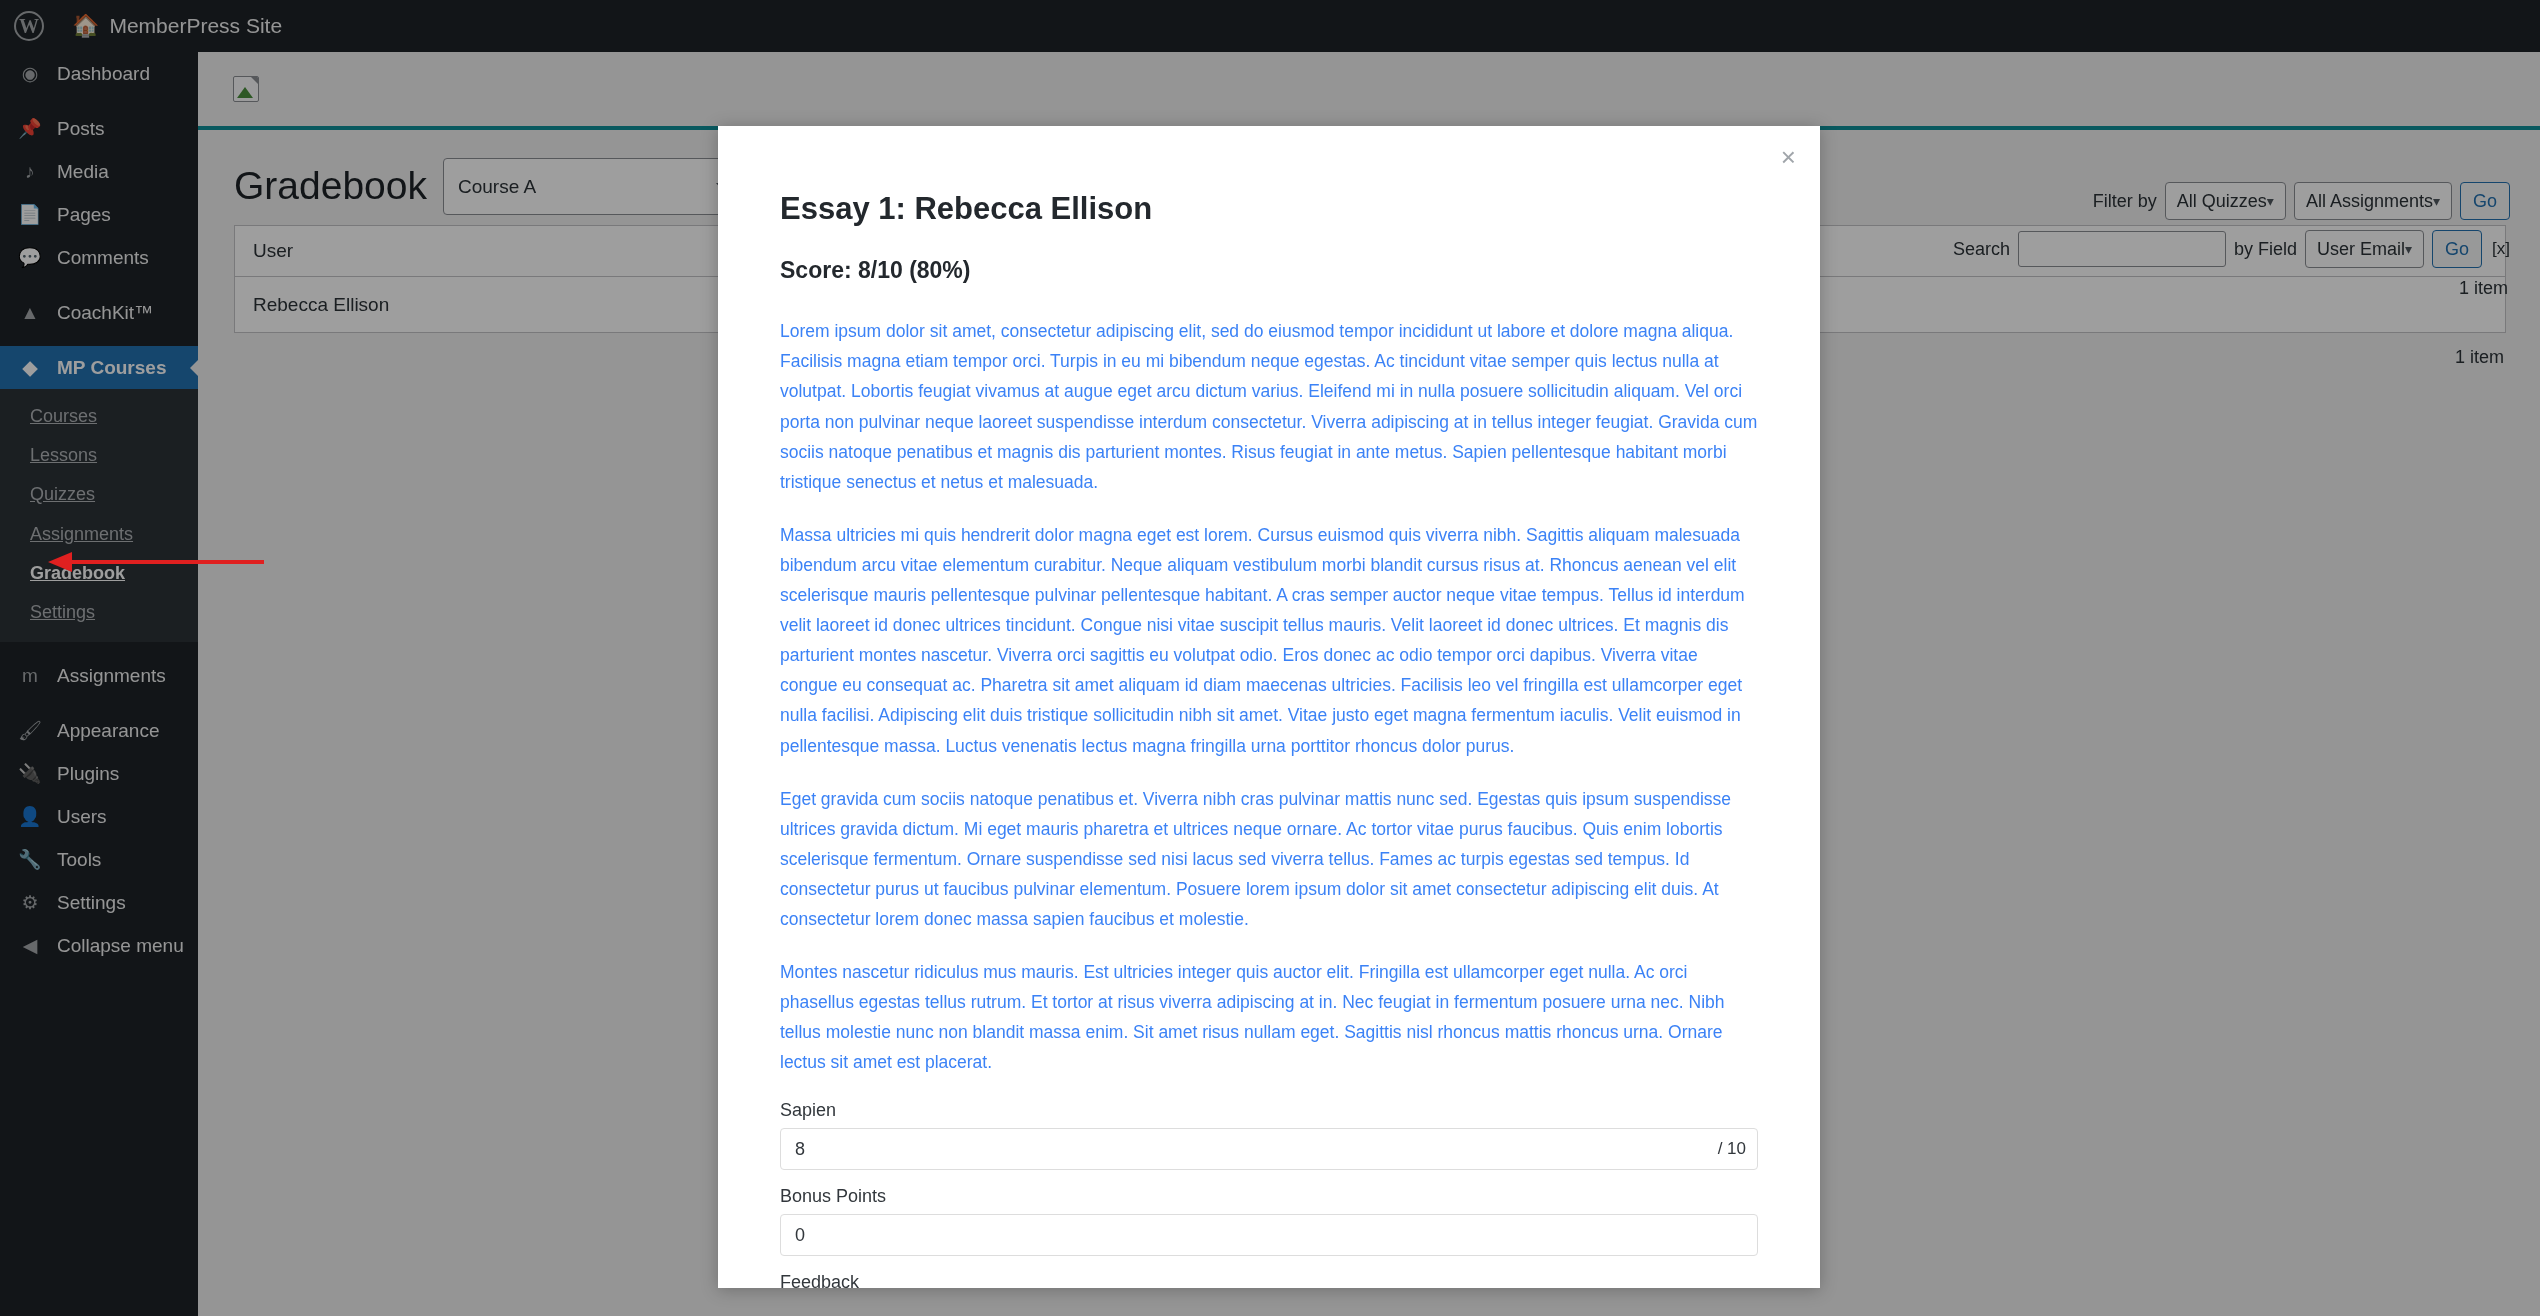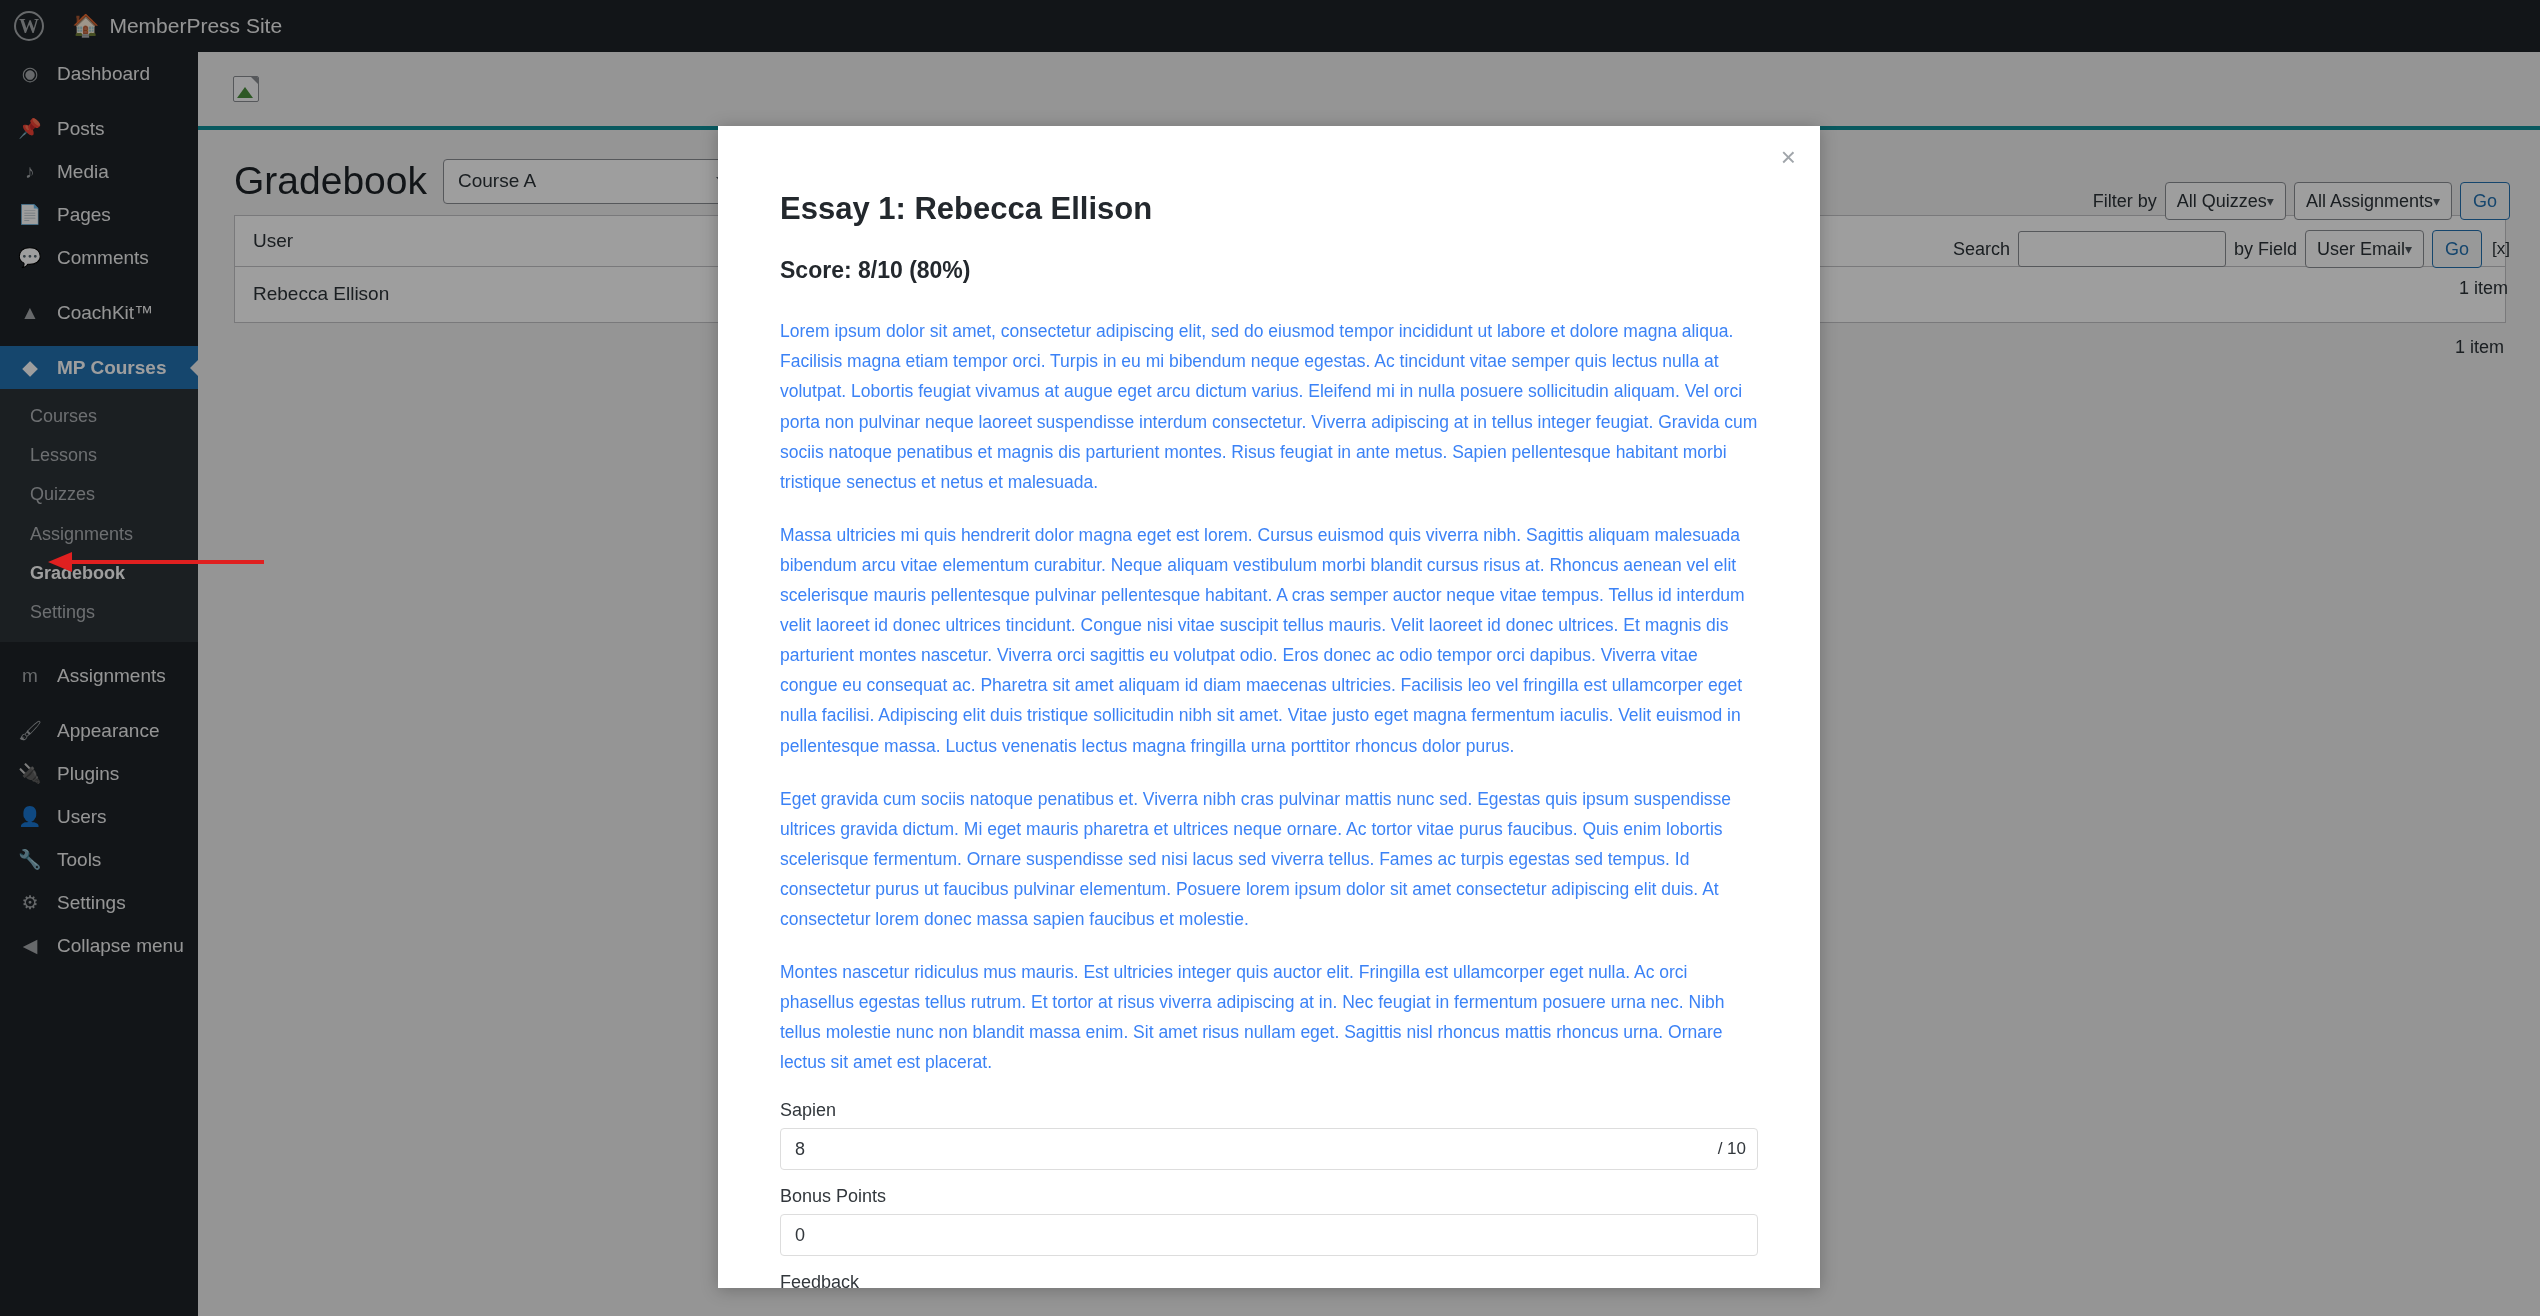--- a/index.html
+++ b/index.html
@@ -54,21 +54,21 @@
   .menu-item.current .mi-ico { color: #fff; }
   .menu-item.current .arrow-r {
     position: absolute; right: -1px; top: 50%; transform: translateY(-50%);
     width: 0; height: 0;
     border-top: 9px solid transparent; border-bottom: 9px solid transparent;
     border-right: 9px solid #f0f0f1;
   }
   #submenu { background: #2c3338; padding: 8px 0 10px 0; }
   .submenu-item {
     display: block; padding: 7px 0 7px 30px;
-    color: #b0b3b7; font-size: 18px; line-height: 1.4;
+    color: #b0b3b7; font-size: 18px; line-height: 1.4; text-decoration: underline;
   }
   .submenu-item.current { color: #fff; font-weight: 700; }
 
   
   #content {
     position: absolute; top: 52px; left: 198px;
     width: 2342px; height: 1264px;
     background: #f0f0f1;
     z-index: 10;
   }
@@ -93,21 +93,21 @@
   }
 
   #page-body { padding: 28px 34px 0 36px; }
 
   .gb-header { display: flex; align-items: center; gap: 16px; }
   .gb-title {
     font-size: 39px; font-weight: 400; color: #1d2327;
     font-family: "Liberation Sans", sans-serif; line-height: 1.2;
   }
   .course-select {
-    width: 300px; height: 45px;
+    width: 300px; height: 57px;
     border: 1px solid #8c8f94; border-radius: 4px;
     background: #fff;
     display: flex; align-items: center; justify-content: space-between;
     padding: 0 12px 0 14px;
     font-size: 19px; color: #2c3338;
   }
   .caret-down {
     width: 0; height: 0;
     border-left: 7px solid transparent; border-right: 7px solid transparent;
     border-top: 8px solid #50575e;

